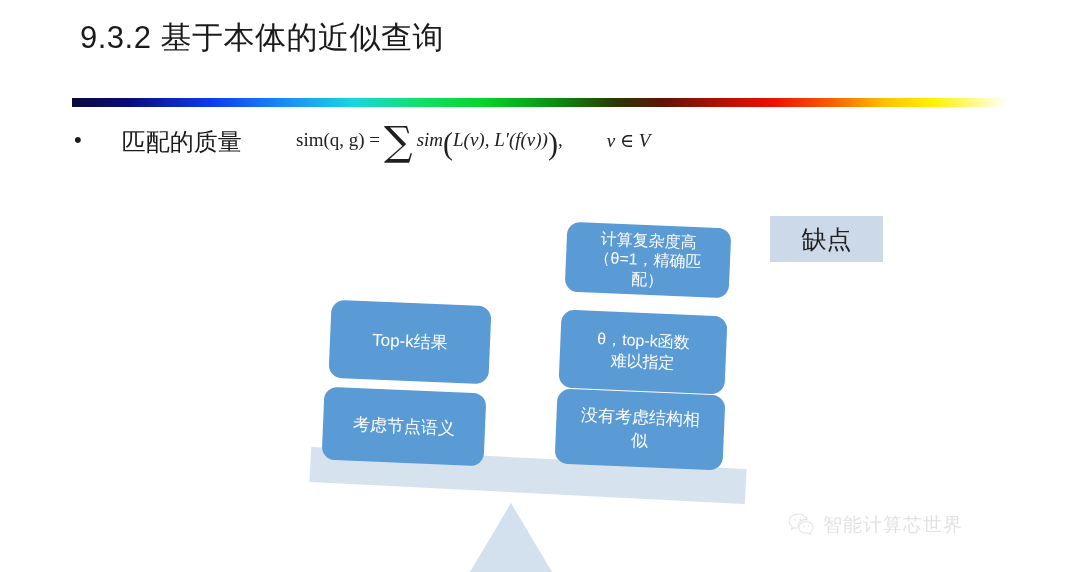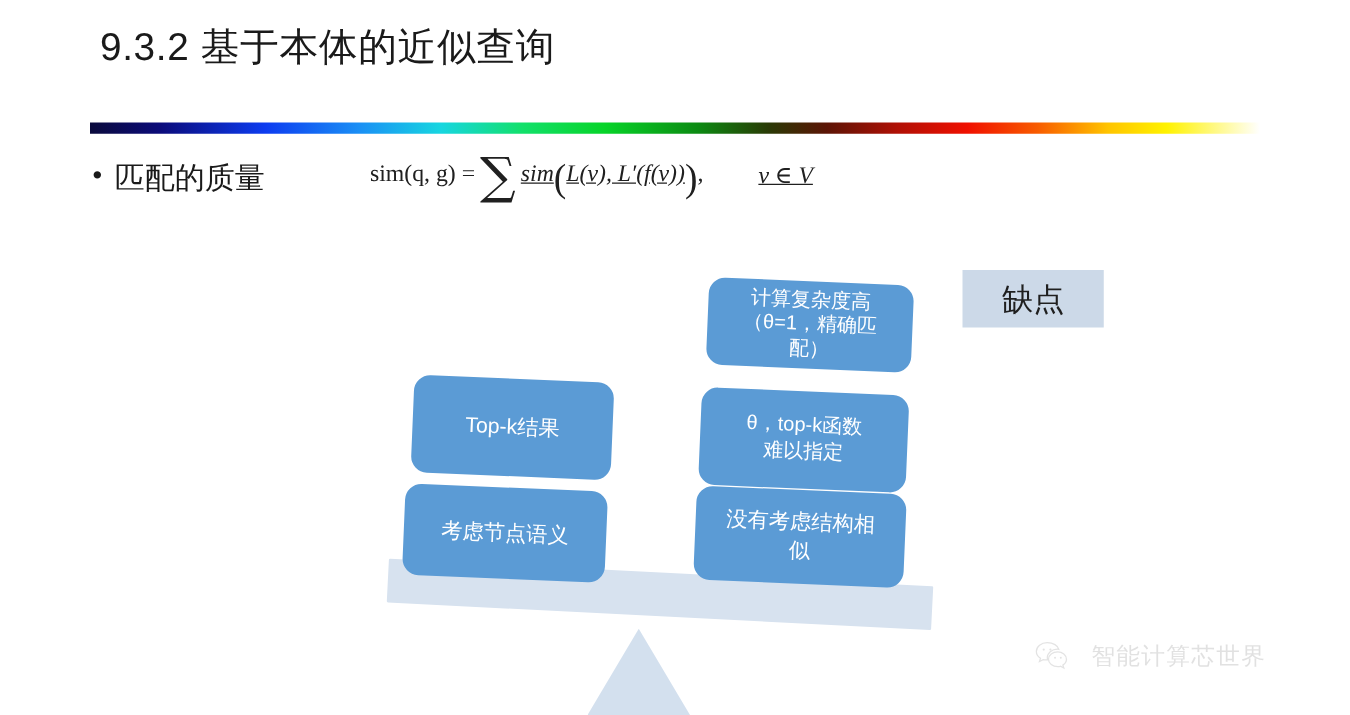--- a/index.html
+++ b/index.html
@@ -57,35 +57,36 @@
   .bullet-dot {
     font-size:22px;
     color:#1a1a1a;
     line-height:1;
     transform:translateY(-3px);
   }
   .bullet-text {
     font-size:24px;
     color:#1a1a1a;
     white-space:nowrap;
+    margin-left:30px;
   }
 
   
   .formula {
     position:absolute;
     left:296px; top:126px;
     font-family:"Liberation Serif","DejaVu Serif",serif;
     font-size:19px;
     color:#202020;
     white-space:nowrap;
     display:flex;
     align-items:center;
   }
   .f-roman { font-family:"Liberation Serif","DejaVu Serif",serif; }
-  .f-ital  { font-style:italic;text-decoration:underline; }
+  .f-ital  { font-style:italic; }
   .f-sigma {
     font-size:40px;
     line-height:0.7;
     padding:0 4px;
     transform:translateY(1px);
     display:inline-block;
     font-family:"DejaVu Serif",serif;
   }
   .f-paren {
     font-size:30px;
@@ -147,24 +148,24 @@
   #blk-complex{ left:566px; top:225px; width:164px; height:70px; transform:rotate(2.4deg);
                 font-size:16px; line-height:1.22; }
   #blk-theta  { left:560px; top:313px; width:166px; height:78px; transform:rotate(2.4deg);
                 font-size:16px; line-height:1.3; }
   #blk-struct { left:556px; top:392px; width:168px; height:75px; transform:rotate(2.4deg);
                 font-size:17px; line-height:1.3; }
 
   
   .watermark {
     position:absolute;
-    left:828px; top:512px;
-    display:flex;
-    align-items:center;
-    gap:17px;
+    left:788px; top:512px;
+    display:flex;
+    align-items:center;
+    gap:7px;
     opacity:0.42;
   }
   .wm-icon { width:28px; height:24px; position:relative; flex:0 0 auto; }
   .wm-text {
     font-size:19px;
     color:#b9b9b9;
     white-space:nowrap;
     letter-spacing:1px;
   }
 </style>

